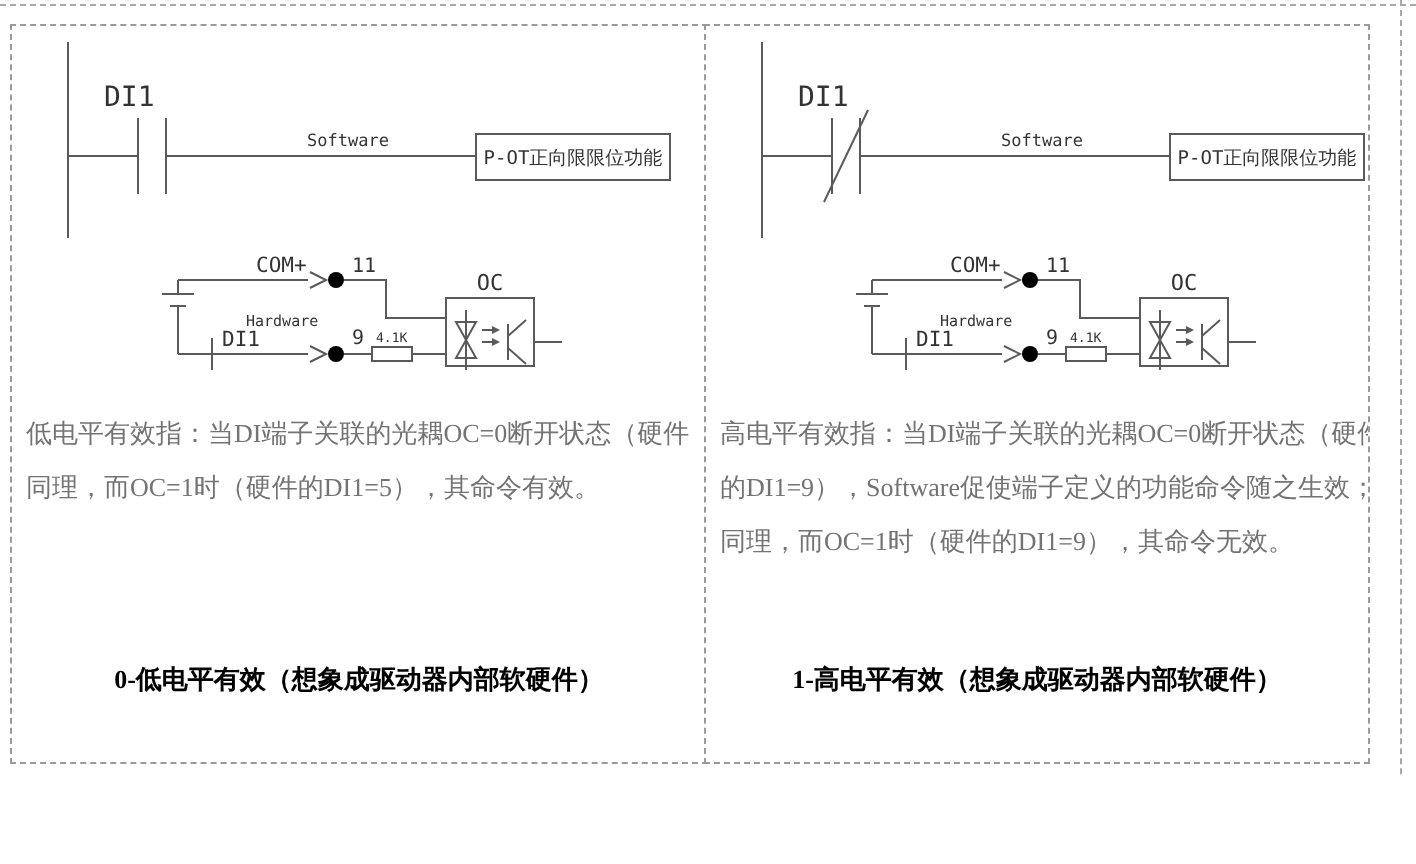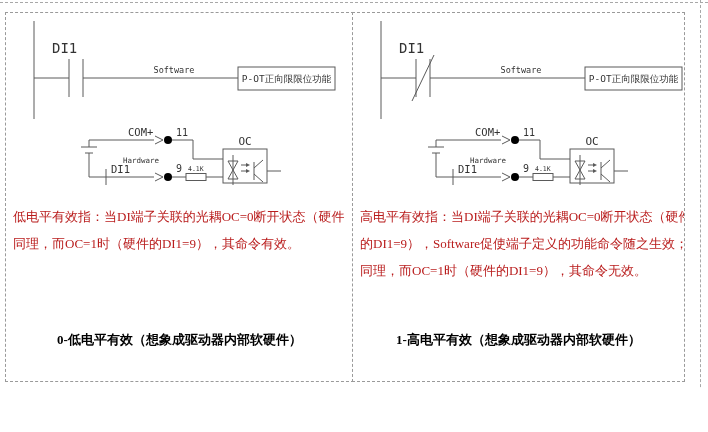--- a/index.html
+++ b/index.html
@@ -8,21 +8,21 @@
   .outer-top{position:absolute;left:0;top:2px;width:708px;height:0;border-top:1px dashed #a8a8a8;}
   .outer-right{position:absolute;left:700px;top:0;width:0;height:432px;border-left:1px dashed #a8a8a8;}
   .panel{position:absolute;top:12px;height:368px;border:1px dashed #9a9a9a;background:#fff;overflow:hidden;}
   .panel-left{left:5px;width:347px;}
   .panel-right{left:352px;width:331px;}
   .circuit{position:absolute;left:0;top:0;}
   .circuit line,.circuit polyline,.circuit rect,.circuit path,.circuit polygon{
       stroke:#5a5a5a;stroke-width:1;fill:none;}
   .circuit polygon.fill{fill:#5a5a5a;stroke:none;}
   .clabel{font-family:"DejaVu Sans Mono","Liberation Mono",monospace;fill:#333;stroke:none;}
-  .desc{position:absolute;left:7px;top:190px;font-size:13px;line-height:27px;white-space:nowrap;color:#b91c1c;}
+  .desc{position:absolute;left:7px;top:190px;font-size:13px;line-height:27px;white-space:nowrap;color:#737373;}
   .caption{position:absolute;left:0;right:0;top:318px;text-align:center;font-size:13px;color:#000;font-weight:bold;}
   .figure-title{position:absolute;left:0;top:393px;width:708px;text-align:center;
       font-family:"Liberation Sans",sans-serif;font-weight:bold;font-size:17px;color:#000;}
 </style>
 </head>
 <body>
 
 <div class="page">
 
   <div class="outer-top"></div>
@@ -73,21 +73,21 @@
         <line x1="235" y1="158" x2="241" y2="158"></line>
         <polygon class="fill" points="240,156 244,158 240,160"></polygon>
         <line x1="248" y1="149" x2="248" y2="167"></line>
         <line x1="248" y1="155" x2="257" y2="147"></line>
         <line x1="248" y1="161" x2="257" y2="169"></line>
         <line x1="261" y1="158" x2="275" y2="158"></line>
       </g>
     </svg>
     <div class="desc">
       <div>低电平有效指：当DI端子关联的光耦OC=0断开状态（硬件</div>
-      <div>同理，而OC=1时（硬件的DI1=9），其命令有效。</div>
+      <div>同理，而OC=1时（硬件的DI1=5），其命令有效。</div>
     </div>
     <div class="caption">0-低电平有效（想象成驱动器内部软硬件）</div>
   </section>
 
   <section class="panel panel-right">
     <svg class="circuit" width="345" height="185" viewBox="0 0 345 185">
       <g>
         <line x1="28" y1="8" x2="28" y2="106"></line>
         <line x1="28" y1="65" x2="63" y2="65"></line>
         <line x1="63" y1="46" x2="63" y2="84"></line>

